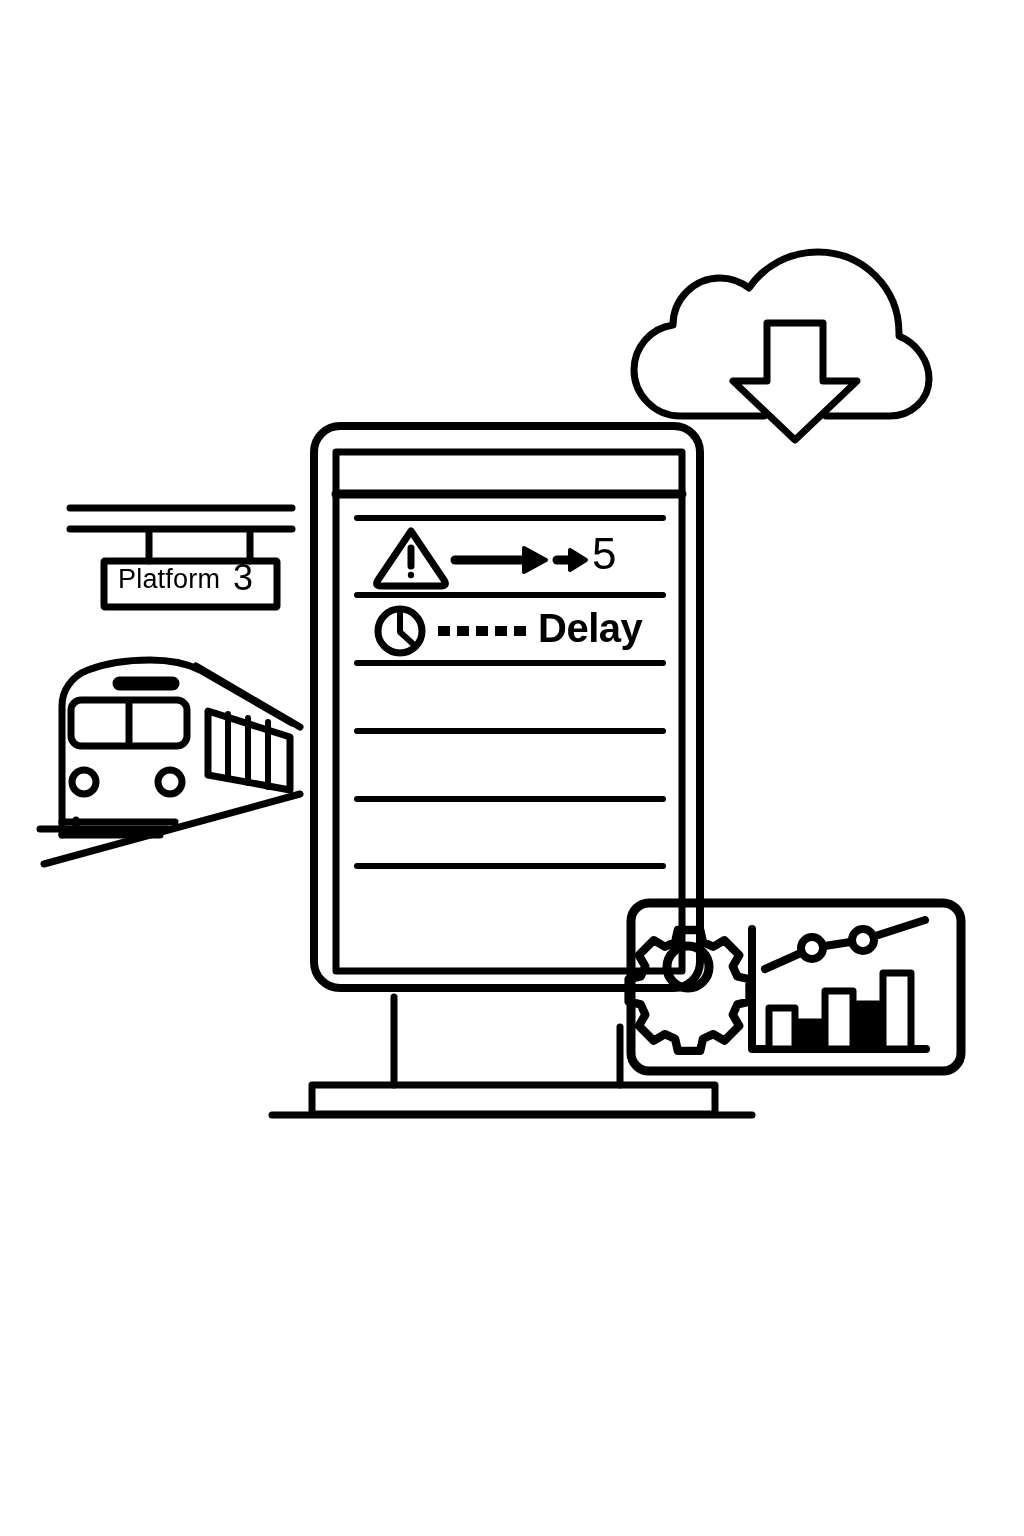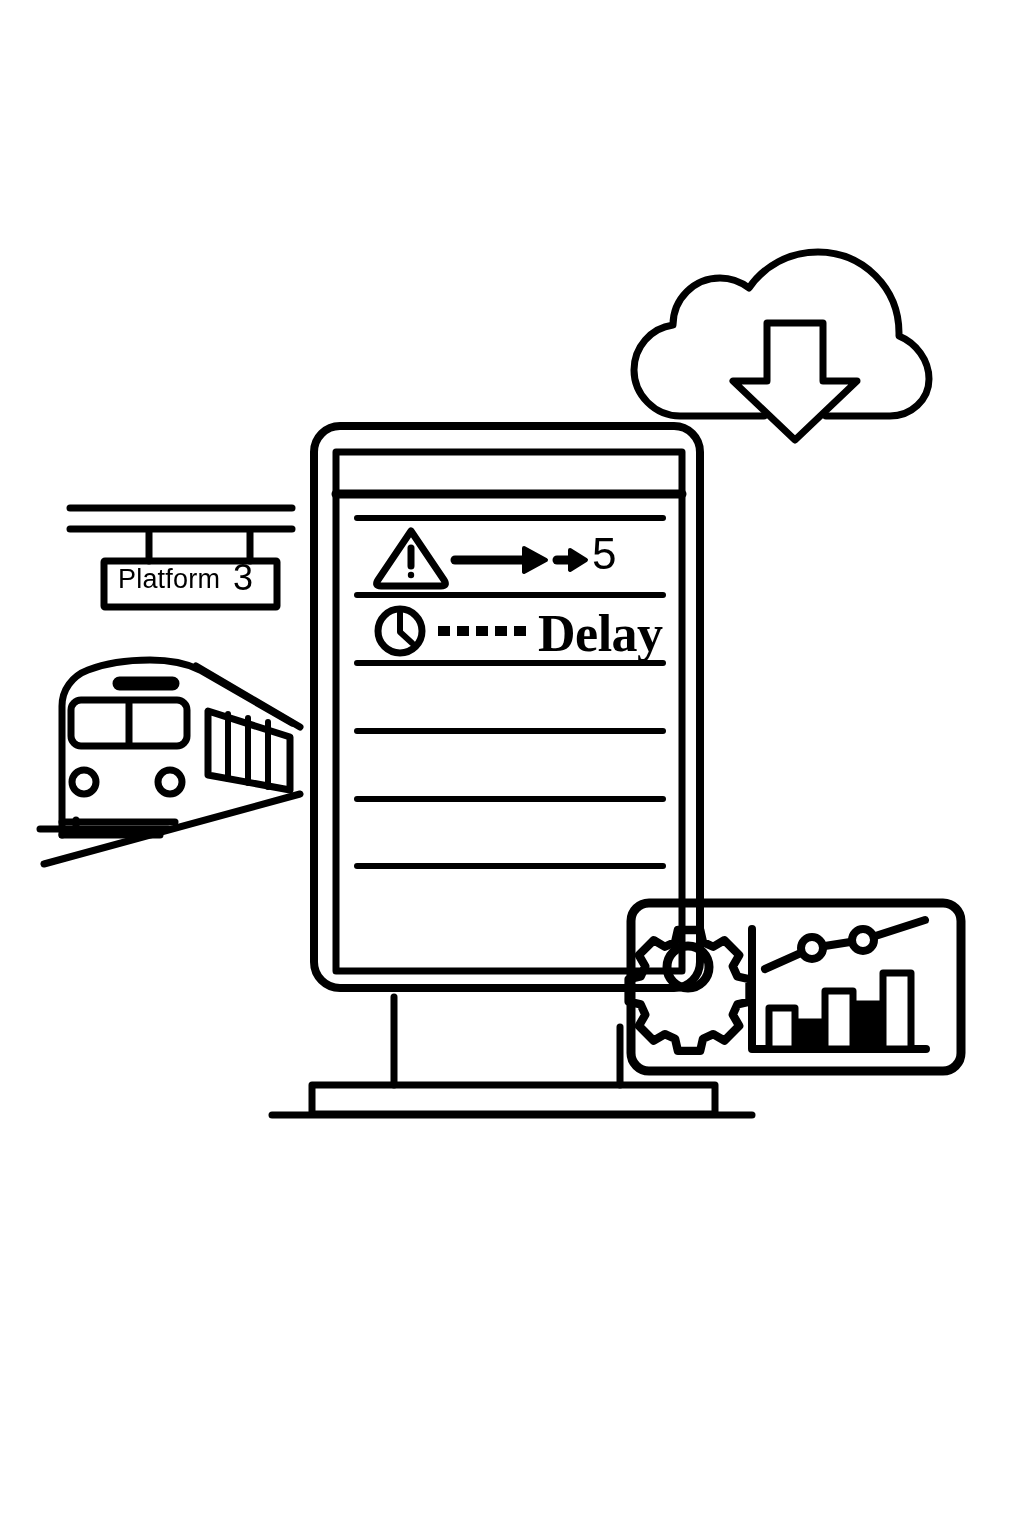--- a/index.html
+++ b/index.html
@@ -47,24 +47,23 @@
   }
   #row-number {
     left: 592px;
     top: 532px;
     font-size: 44px;
     font-weight: 400;
   }
   #row-delay {
     left: 538px;
     top: 608px;
-    font-size: 52px;
+    font-size: 40px;
     font-weight: 700;
     letter-spacing: -0.5px;
-    font-family: Liberation Serif, serif;
   }
 </style>
 </head>
 <body>
 
 <div id="scene">
 
   <svg id="art" viewBox="0 0 1024 1536" xmlns="http://www.w3.org/2000/svg" fill="none" stroke="#000000" stroke-width="6" stroke-linecap="round" stroke-linejoin="round">
 
     <g>

